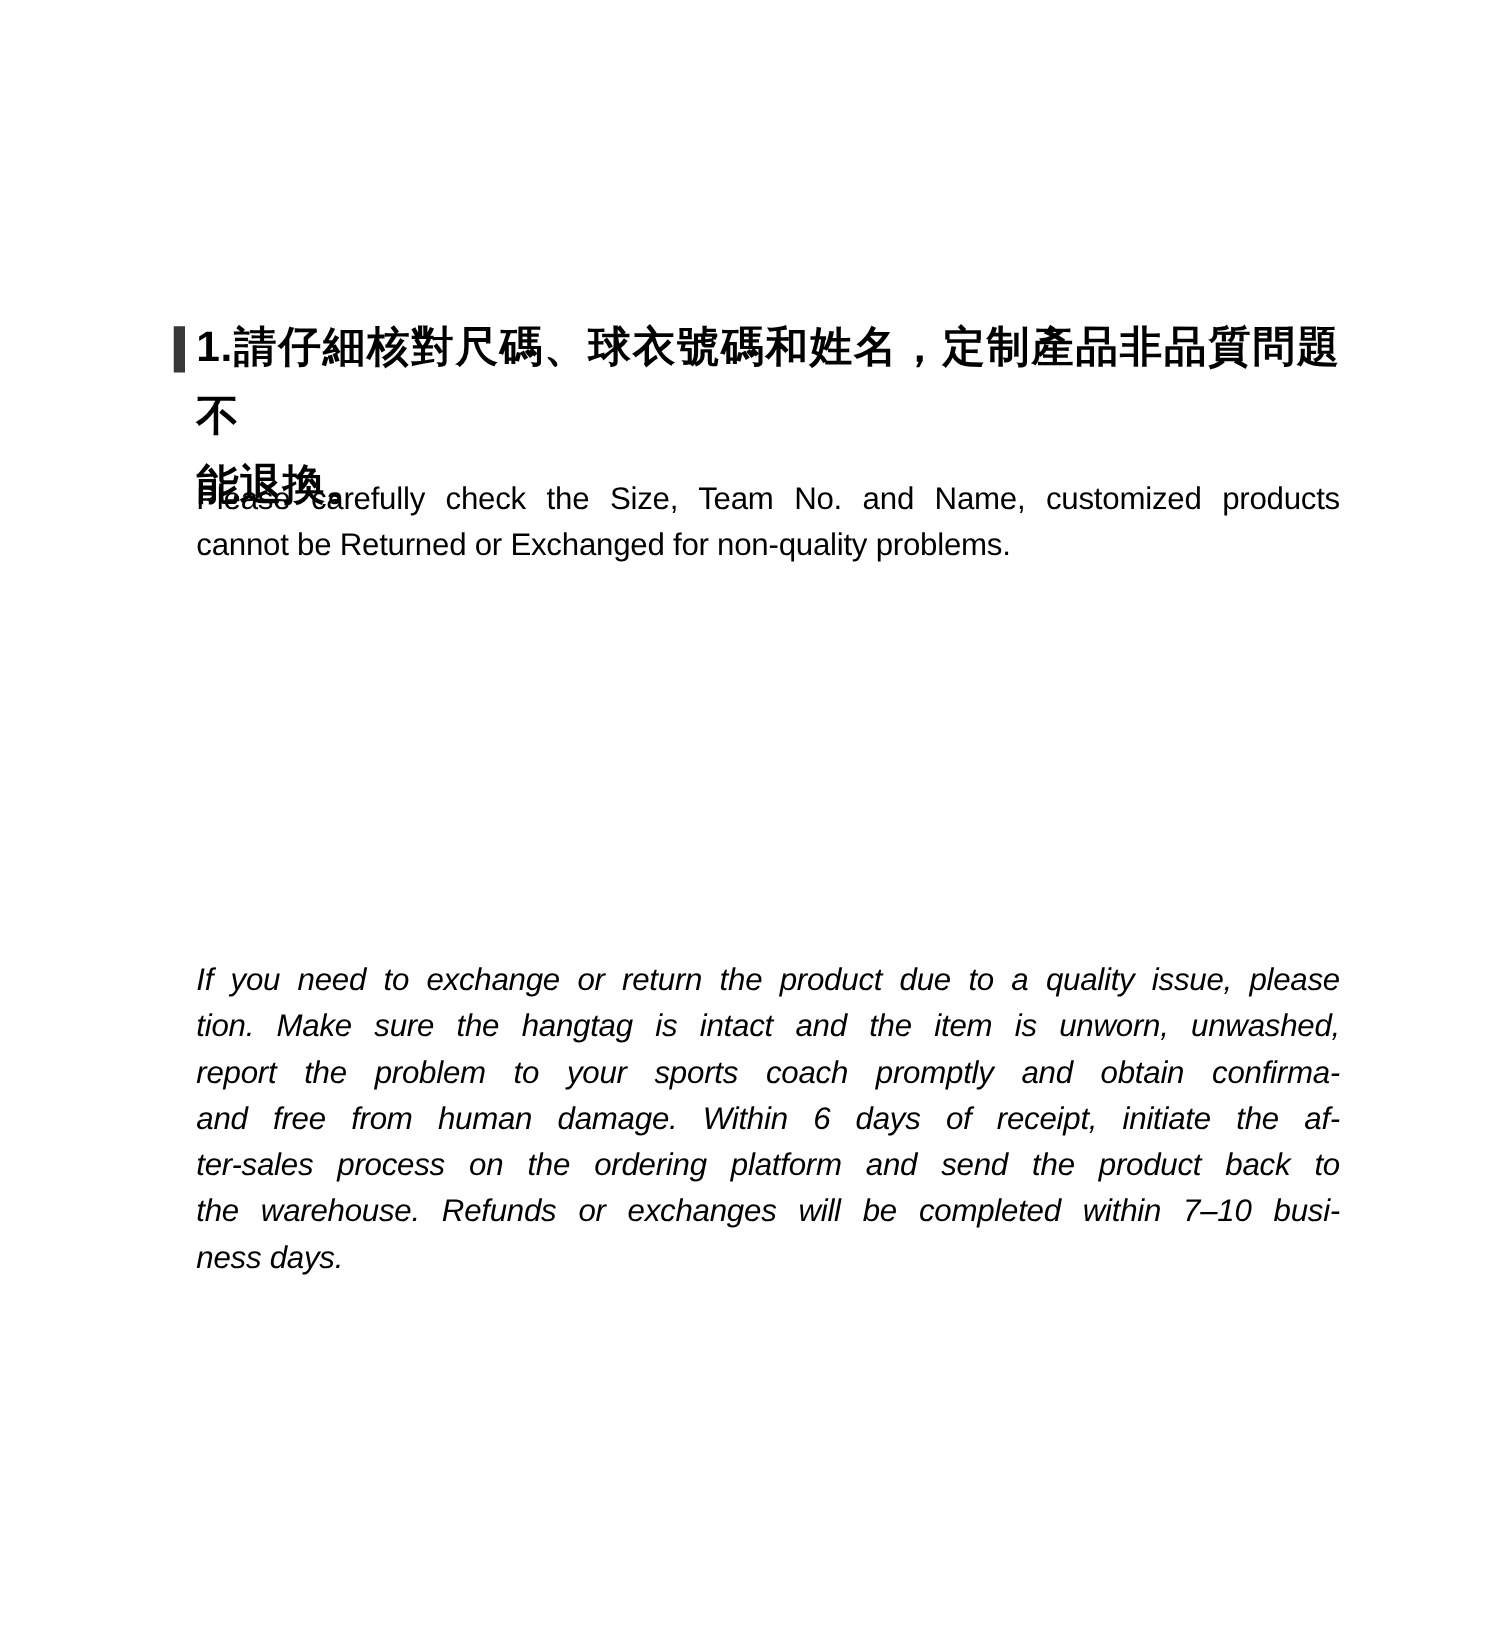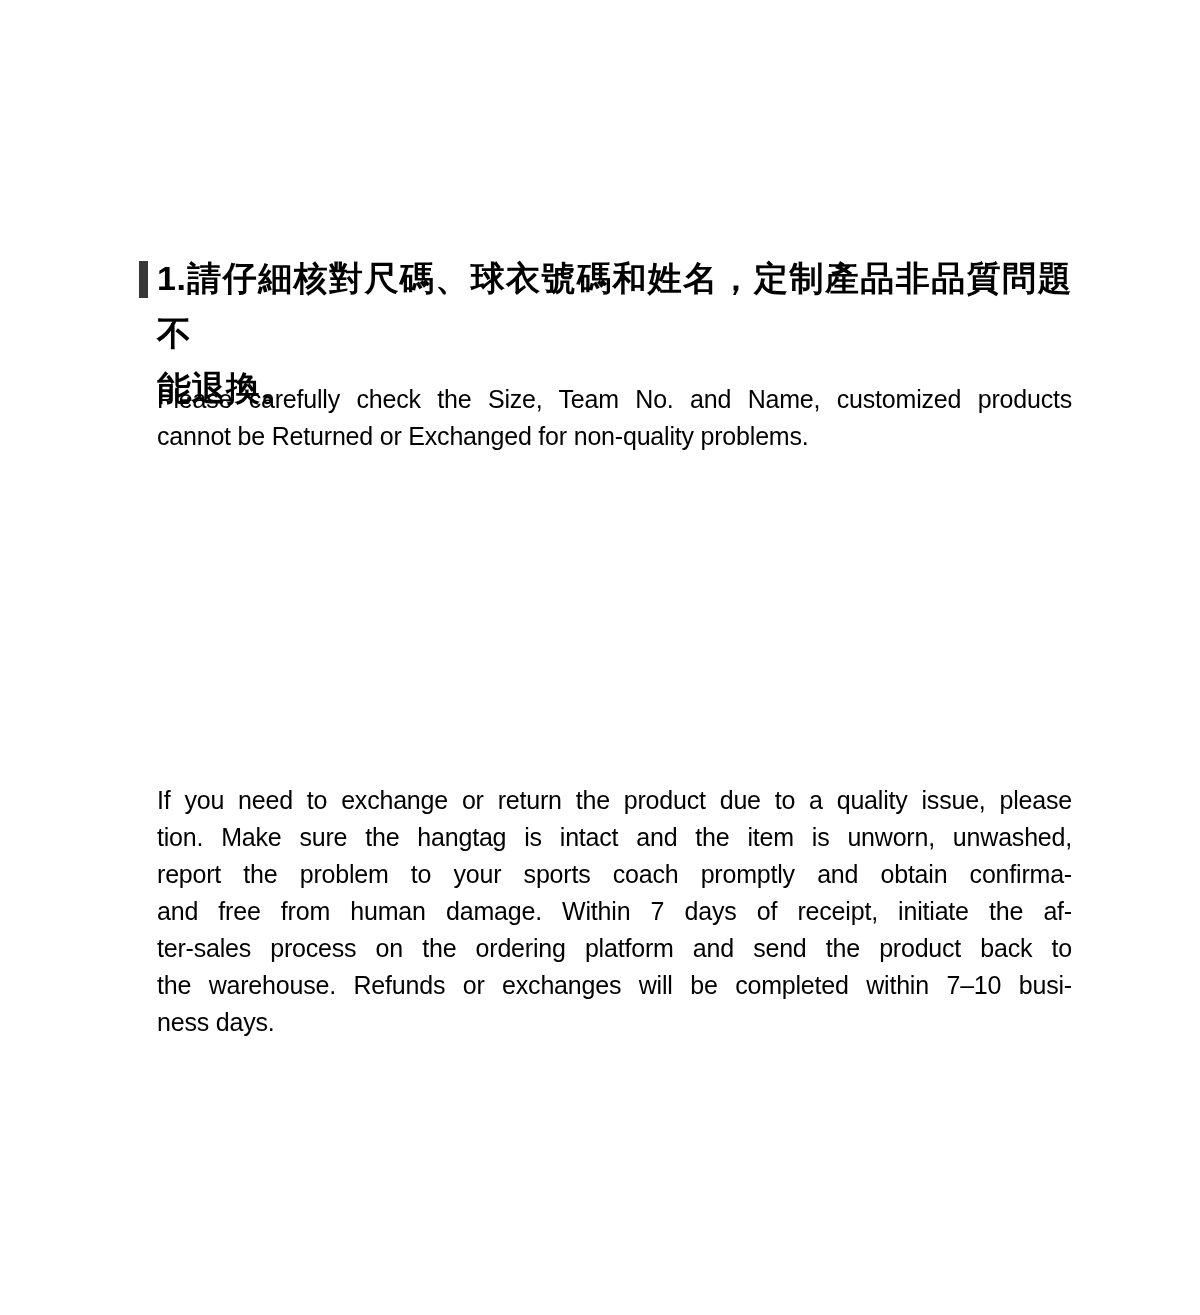--- a/index.html
+++ b/index.html
@@ -17,21 +17,21 @@
     position: absolute;
     left: 157px;
     top: 0;
     width: 915px;
     height: 100%;
   }
   .block { position: absolute; left: 0; width: 915px; }
   .heading-1 { top: 251px; }
   .body-1   { top: 381px; }
   .heading-2 { top: 535px; }
-  .body-2   { top: 782px; }
+  .body-2   { top: 766px; font-style: italic; }
 
   .heading-zh {
     position: relative;
     font-size: 34px;
     line-height: 55px;
     font-weight: 700;
     letter-spacing: 0.5px;
     color: #000000;
   }
   .marker-bar {
@@ -70,20 +70,20 @@
     <section class="block body-1 body-en">
       <div class="en-line">Please carefully check the Size, Team No. and Name, customized products</div>
       <div class="en-line last">cannot be Returned or Exchanged for non-quality problems.</div>
     </section>
 
 
     <section class="block body-2 body-en">
       <div class="en-line">If you need to exchange or return the product due to a quality issue, please</div>
       <div class="en-line">tion. Make sure the hangtag is intact and the item is unworn, unwashed,</div>
       <div class="en-line">report the problem to your sports coach promptly and obtain confirma-</div>
-      <div class="en-line">and free from human damage. Within 7 days of receipt, initiate the af-</div>
+      <div class="en-line">and free from human damage. Within 6 days of receipt, initiate the af-</div>
       <div class="en-line">ter-sales process on the ordering platform and send the product back to</div>
       <div class="en-line">the warehouse. Refunds or exchanges will be completed within 7–10 busi-</div>
       <div class="en-line last">ness days.</div>
     </section>
 
   </div>
 </div>
 
 </body></html>

